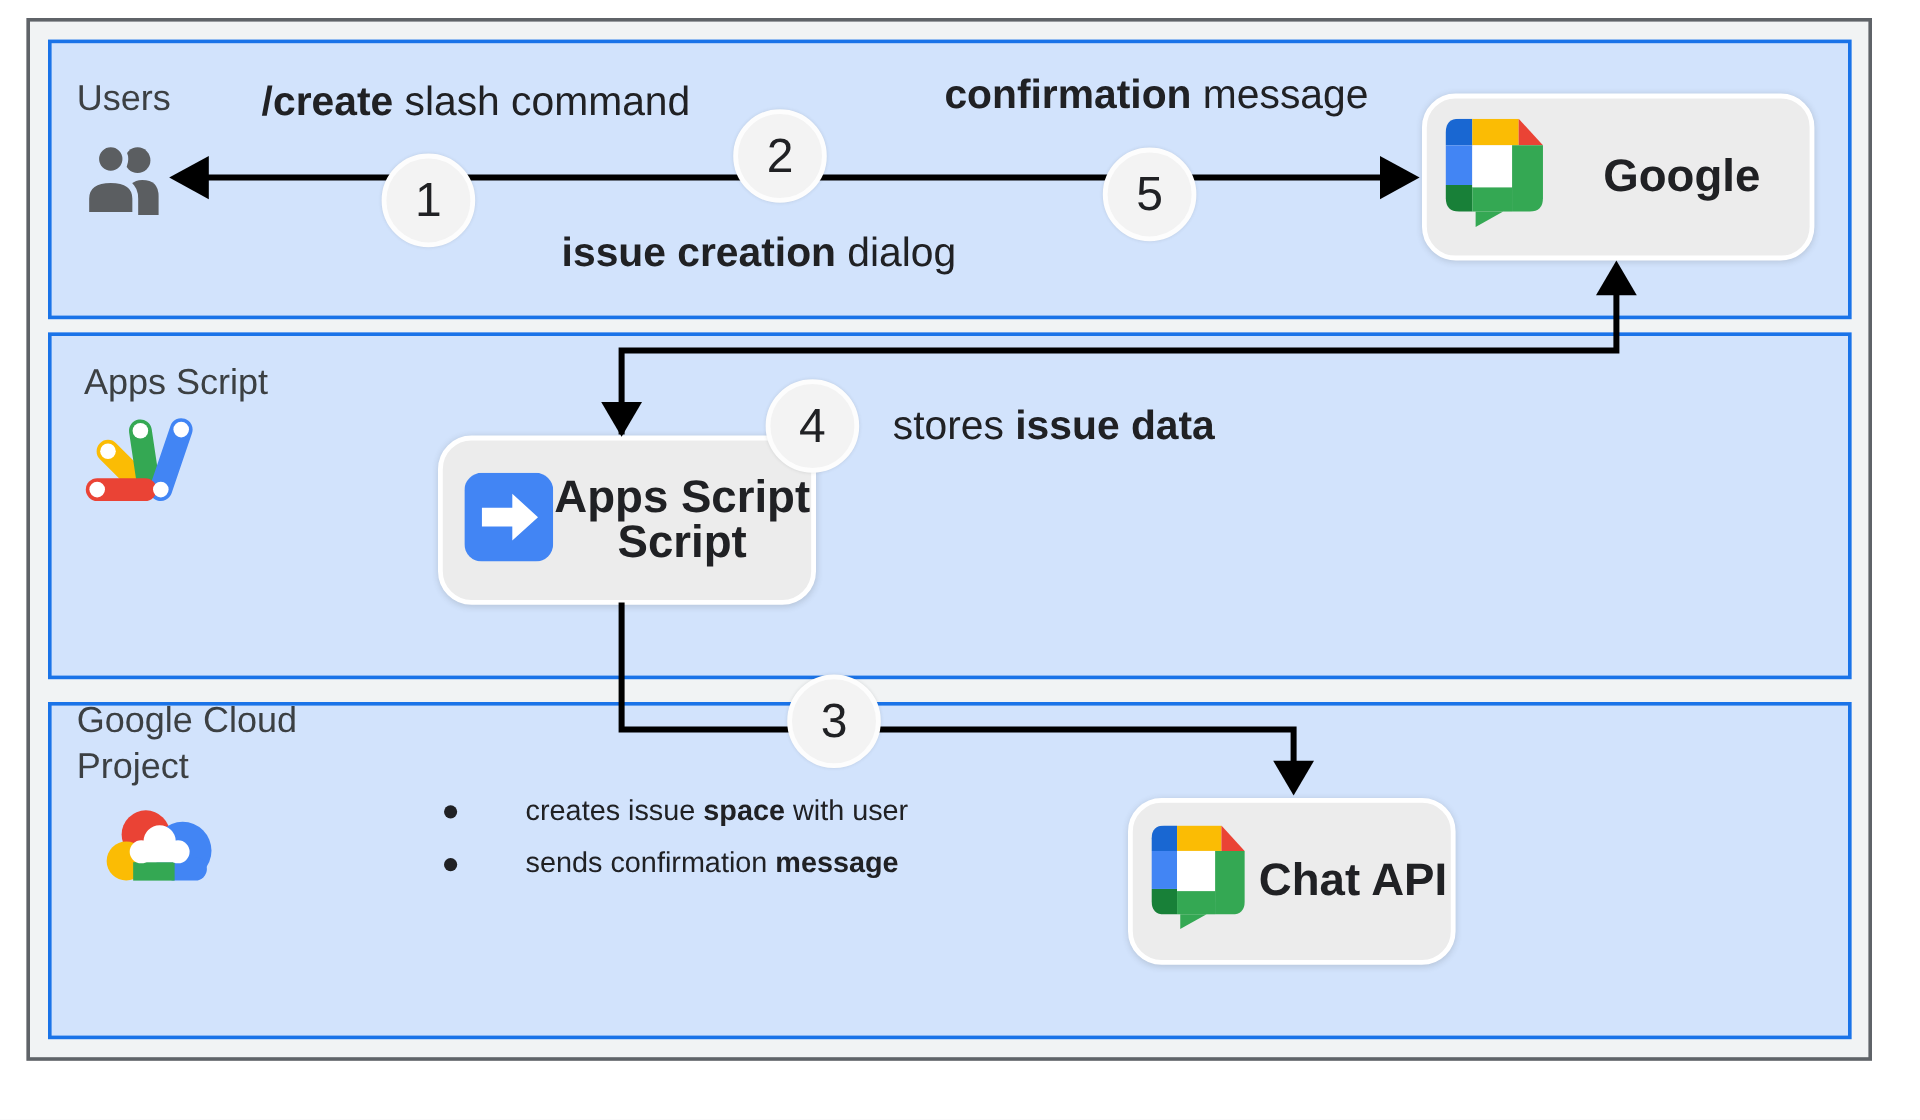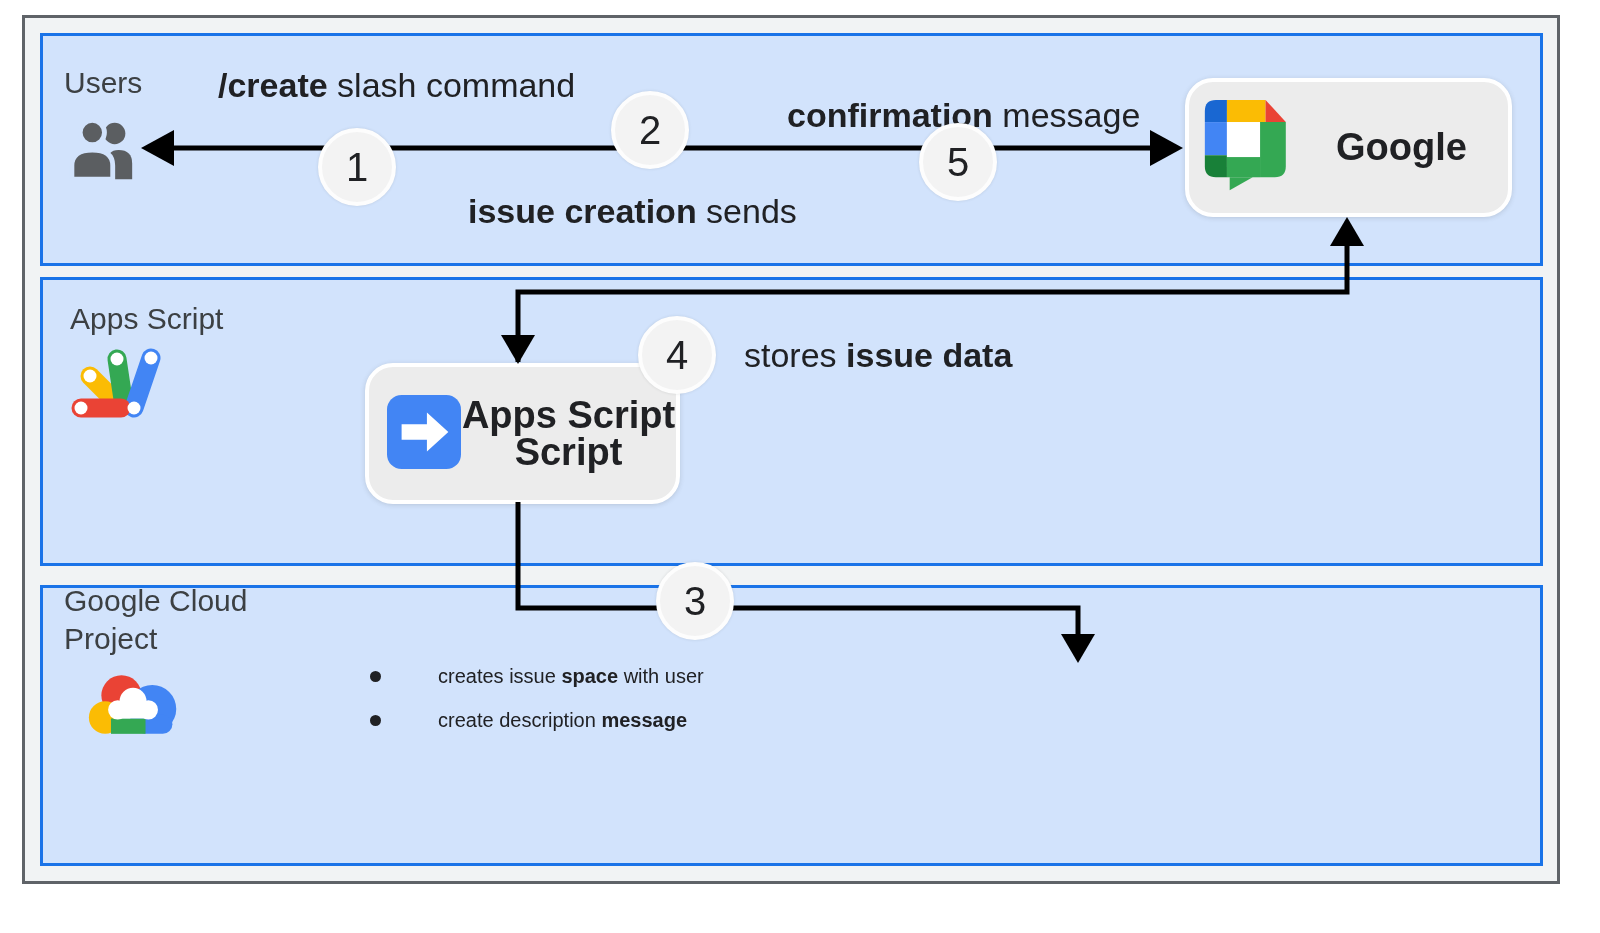--- a/index.html
+++ b/index.html
@@ -48,21 +48,21 @@
     background:#f3f3f3;border:4px solid #fdfdfd;box-sizing:content-box;
     display:flex;align-items:center;justify-content:center;
     font-size:40px;color:#202124;box-shadow:0 0 3px rgba(60,64,67,.15);
   }
   .c1{left:318px;top:128px;} .c2{left:611px;top:91px;} .c5{left:919px;top:123px;}
   .c4{left:638px;top:316px;} .c3{left:656px;top:562px;}
 
   .bullet-list{
     position:absolute;left:370px;top:654px;z-index:2;list-style:none;margin:0;padding:0;
   }
-  .bullet-item{display:flex;align-items:center;height:44px;font-size:20px;color:#202124;}
+  .bullet-item{display:flex;align-items:center;height:44px;font-size:24px;color:#202124;}
   .bullet-dot{
     width:11px;height:11px;border-radius:50%;background:#202124;margin-right:57px;flex:none;
   }
 </style>
 </head>
 <body>
 
 <div class="canvas">
 
   <div class="outer-box"></div>
@@ -118,25 +118,25 @@
         <circle cx="49" cy="36" r="14"></circle>
         <circle cx="65" cy="45" r="10"></circle>
         <rect x="33" y="42" width="32" height="12"></rect>
       </g>
     </svg>
   </div>
 
   <div class="lbl" style="left:218px;top:68px;">
     <b>/create</b><span> slash command</span>
   </div>
-  <div class="lbl" style="left:787px;top:62px;margin-top:36px;">
+  <div class="lbl" style="left:787px;top:62px;">
     <b>confirmation</b><span> message</span>
   </div>
   <div class="lbl" style="left:468px;top:194px;">
-    <b>issue creation</b><span> sends</span>
+    <b>issue creation</b><span> dialog</span>
   </div>
   <div class="lbl" style="left:744px;top:338px;">
     <span>stores </span><b>issue data</b>
   </div>
 
   <div class="node node-google-chat">
     <span>
       <svg width="92" height="92" viewBox="0 0 96 100">
         <path fill="#1967d2" d="M0,12 Q0,0 12,0 H24 V24 H0 Z"></path>
         <rect fill="#4285f4" x="0" y="24" width="24" height="36"></rect>
@@ -160,29 +160,45 @@
         <rect fill="#4285f4" x="0" y="0" width="76" height="76" rx="15"></rect>
         <path fill="#ffffff" d="M15,30 H41 V18 L63,38 L41,58 V46 H15 Z"></path>
       </svg>
     </span>
     <div class="node-label">
       <div>Apps Script</div>
       <div>Script</div>
     </div>
   </div>
 
+  <div class="node node-chat-api">
+    <span>
+      <svg width="88" height="88" viewBox="0 0 96 100">
+        <path fill="#1967d2" d="M0,12 Q0,0 12,0 H24 V24 H0 Z"></path>
+        <rect fill="#4285f4" x="0" y="24" width="24" height="36"></rect>
+        <path fill="#188038" d="M0,60 H24 V84 H12 Q0,84 0,72 Z"></path>
+        <rect fill="#fbbc04" x="24" y="0" width="42" height="24"></rect>
+        <path fill="#ea4335" d="M66,0 L88,24 L66,24 Z"></path>
+        <path fill="#34a853" d="M60,24 H88 V72 Q88,84 76,84 H60 Z"></path>
+        <rect fill="#34a853" x="24" y="62" width="36" height="22"></rect>
+        <path fill="#34a853" d="M27,84 H52 L27,98 Z"></path>
+        <rect fill="#ffffff" x="24" y="24" width="36" height="38"></rect>
+      </svg>
+    </span>
+    <div class="node-label">Chat API</div>
+  </div>
 
   <ul class="bullet-list">
     <li class="bullet-item">
       <span class="bullet-dot"></span>
       <span class="bullet-text"><span>creates issue </span><b>space</b><span> with user</span></span>
     </li>
     <li class="bullet-item">
       <span class="bullet-dot"></span>
-      <span class="bullet-text"><span>create description </span><b>message</b><span></span></span>
+      <span class="bullet-text"><span>sends confirmation </span><b>message</b><span></span></span>
     </li>
   </ul>
 
   <svg class="connectors" width="1600" height="933">
     <g stroke="#000000" stroke-width="5" fill="none">
       <path d="M166,148 H1158"></path>
       <path d="M518,362 V292 H1347 V242"></path>
       <path d="M518,502 V608 H1078 V640"></path>
     </g>
     <g fill="#000000">

